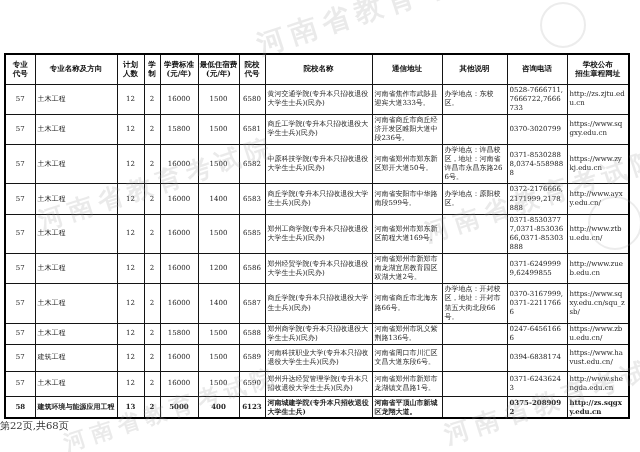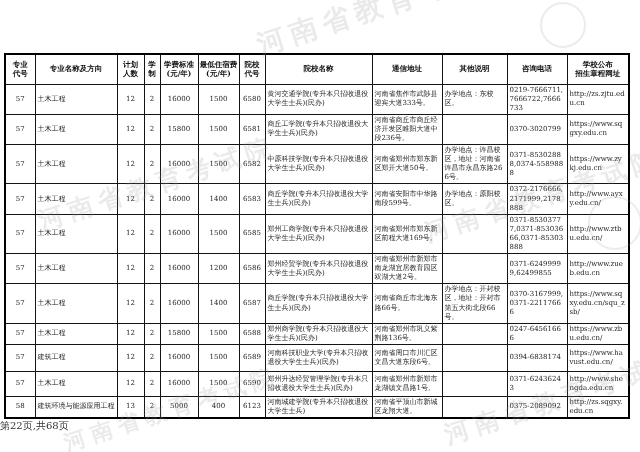--- a/index.html
+++ b/index.html
@@ -29,21 +29,21 @@
   .plan tbody tr:nth-child(1){height:28px;}
   .plan tbody tr:nth-child(2){height:24px;}
   .plan tbody tr:nth-child(3){height:35px;}
   .plan tbody tr:nth-child(4){height:28px;}
   .plan tbody tr:nth-child(5){height:31px;}
   .plan tbody tr:nth-child(6){height:27px;}
   .plan tbody tr:nth-child(7){height:32px;}
   .plan tbody tr:nth-child(8){height:18px;}
   .plan tbody tr:nth-child(9){height:27px;}
   .plan tbody tr:nth-child(10){height:25px;}
-  .plan tbody tr:nth-child(11){height:18px;}
+  .plan tbody tr:nth-child(11){height:18px;font-weight:bold;}
   
   .footer{
     position:absolute;left:0;top:419px;width:100%;z-index:1;
     font-size:10px;color:#333;
   }
   
   .wm{
     position:absolute;z-index:3;pointer-events:none;
     color:#9a9a9a;opacity:.20;white-space:nowrap;
     letter-spacing:6px;transform:rotate(-18deg);transform-origin:left top;
@@ -115,21 +115,21 @@
     <td class="c">57</td>
     <td>土木工程</td>
     <td class="c">12</td>
     <td class="c">2</td>
     <td class="c">16000</td>
     <td class="c">1500</td>
     <td class="c">6580</td>
     <td>黄河交通学院(专升本只招收退役大学生士兵)(民办)</td>
     <td>河南省焦作市武陟县迎宾大道333号。</td>
     <td>办学地点：东校区。</td>
-    <td>0219-7666711,7666722,7666733</td>
+    <td>0528-7666711,7666722,7666733</td>
     <td>http://zs.zjtu.edu.cn</td>
   </tr>
       <tr>
     <td class="c">57</td>
     <td>土木工程</td>
     <td class="c">12</td>
     <td class="c">2</td>
     <td class="c">15800</td>
     <td class="c">1500</td>
     <td class="c">6581</td>

